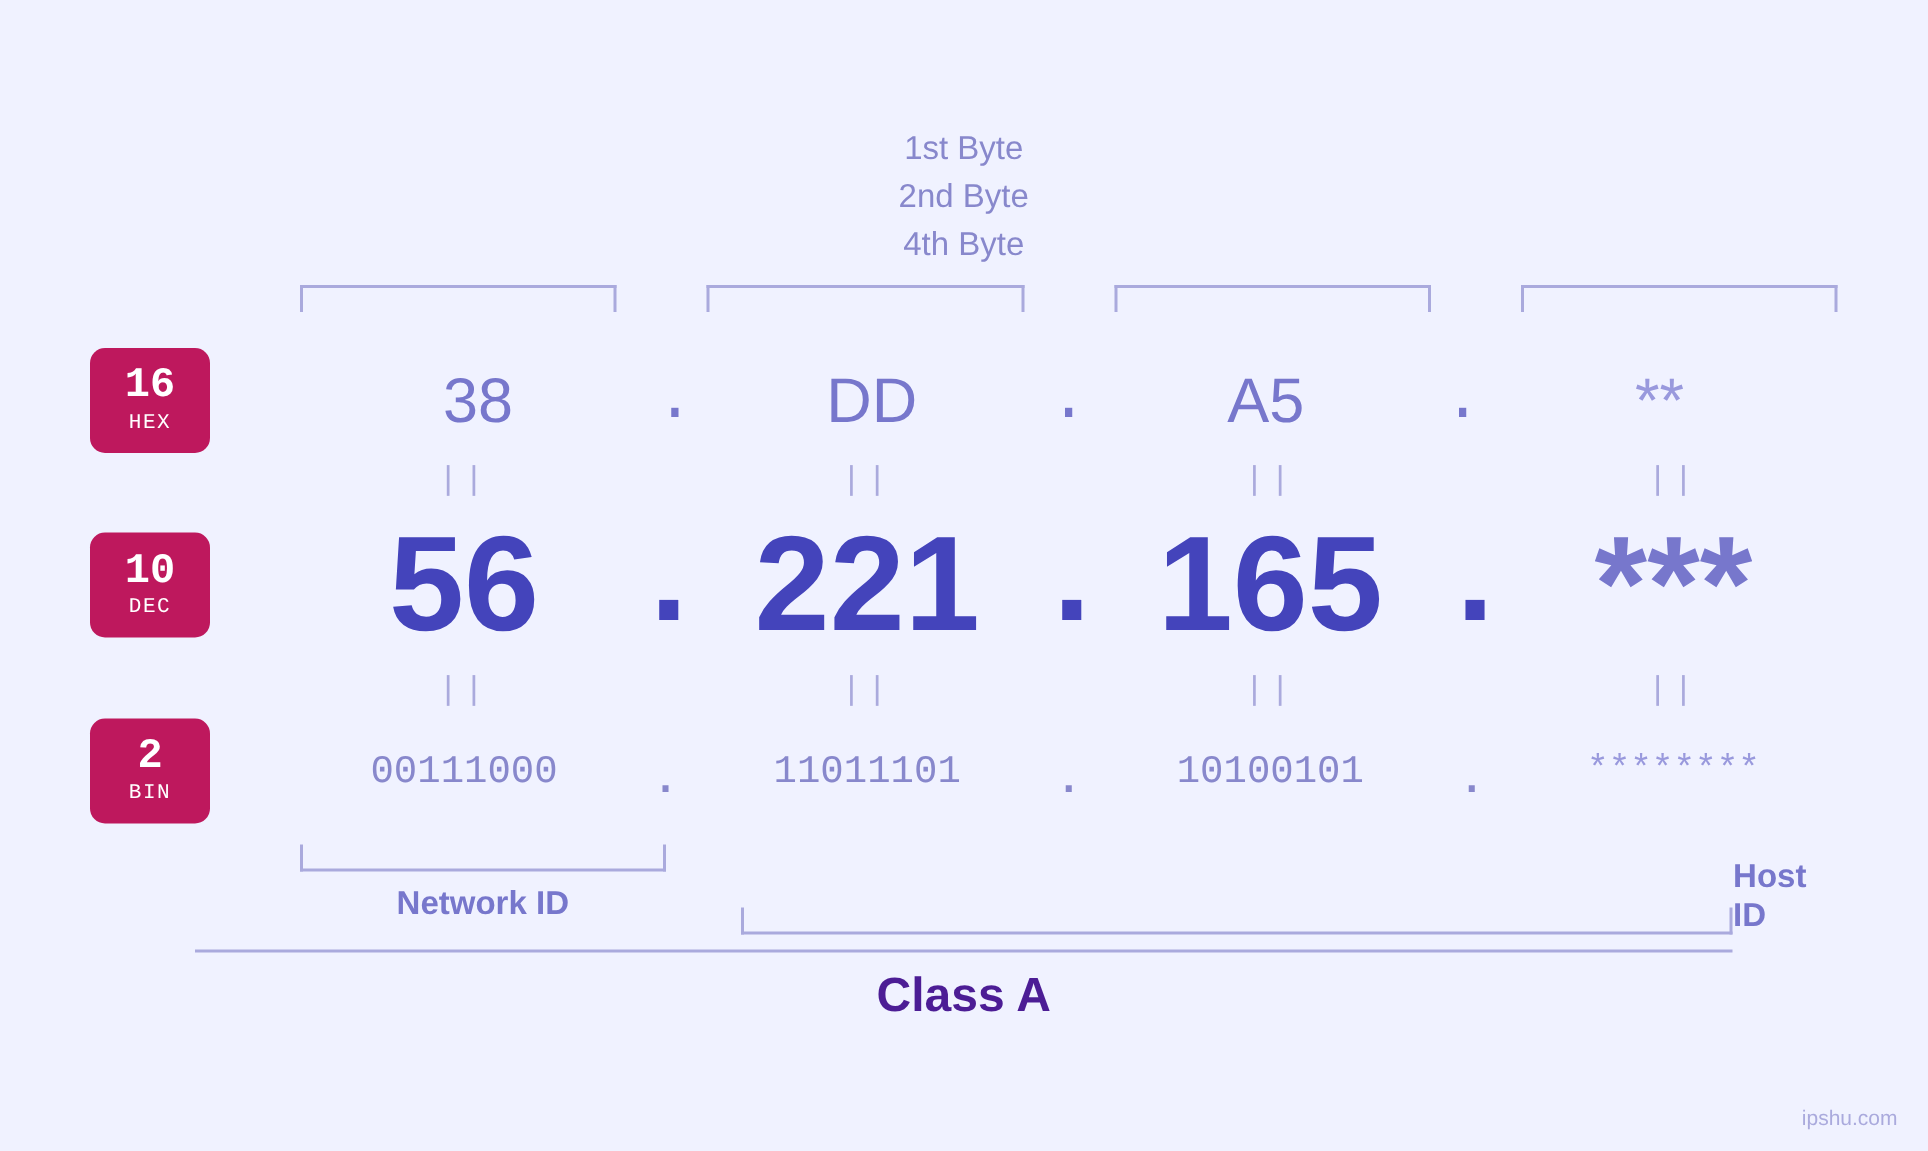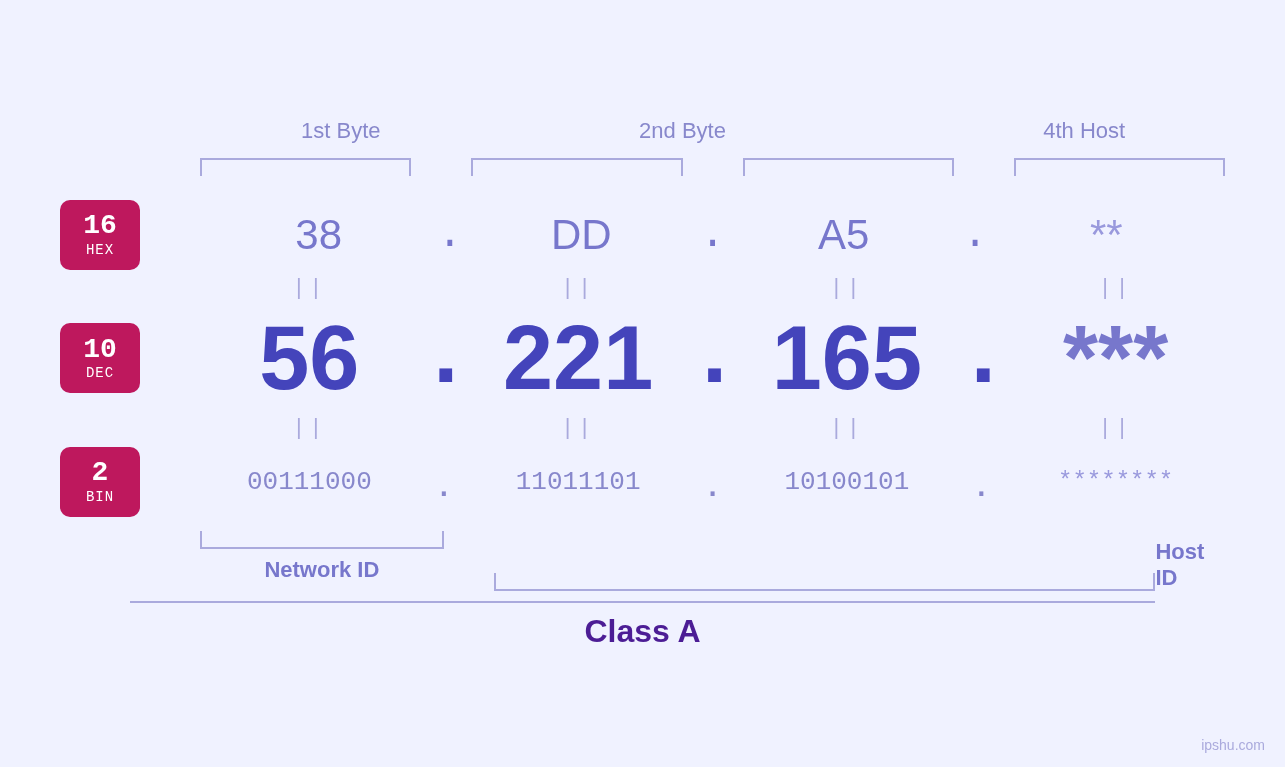--- a/index.html
+++ b/index.html
@@ -22,20 +22,21 @@
       justify-content: center;
       padding: 20px 60px;
     }
 
     
     .byte-headers {
       display: flex;
       width: 100%;
       justify-content: center;
       margin-bottom: 8px;
+      flex-direction: column;
     }
 
     .byte-header-spacer {
       width: 140px;
       flex-shrink: 0;
     }
 
     .byte-header-cell {
       flex: 1;
       text-align: center;
@@ -297,21 +298,21 @@
 
 <div class="main-container">
 
   <div class="byte-headers">
     <div class="byte-header-spacer"></div>
     <div class="byte-header-cell">1st Byte</div>
     <div class="byte-separator-spacer"></div>
     <div class="byte-header-cell">2nd Byte</div>
     <div class="byte-separator-spacer"></div>
     <div class="byte-separator-spacer"></div>
-    <div class="byte-header-cell">4th Host</div>
+    <div class="byte-header-cell">4th Byte</div>
   </div>
 
   <div class="bracket-row-top">
     <div class="bracket-spacer"></div>
     <div class="bracket-cell"></div>
     <div class="bracket-sep"></div>
     <div class="bracket-cell"></div>
     <div class="bracket-sep"></div>
     <div class="bracket-cell"></div>
     <div class="bracket-sep"></div>

